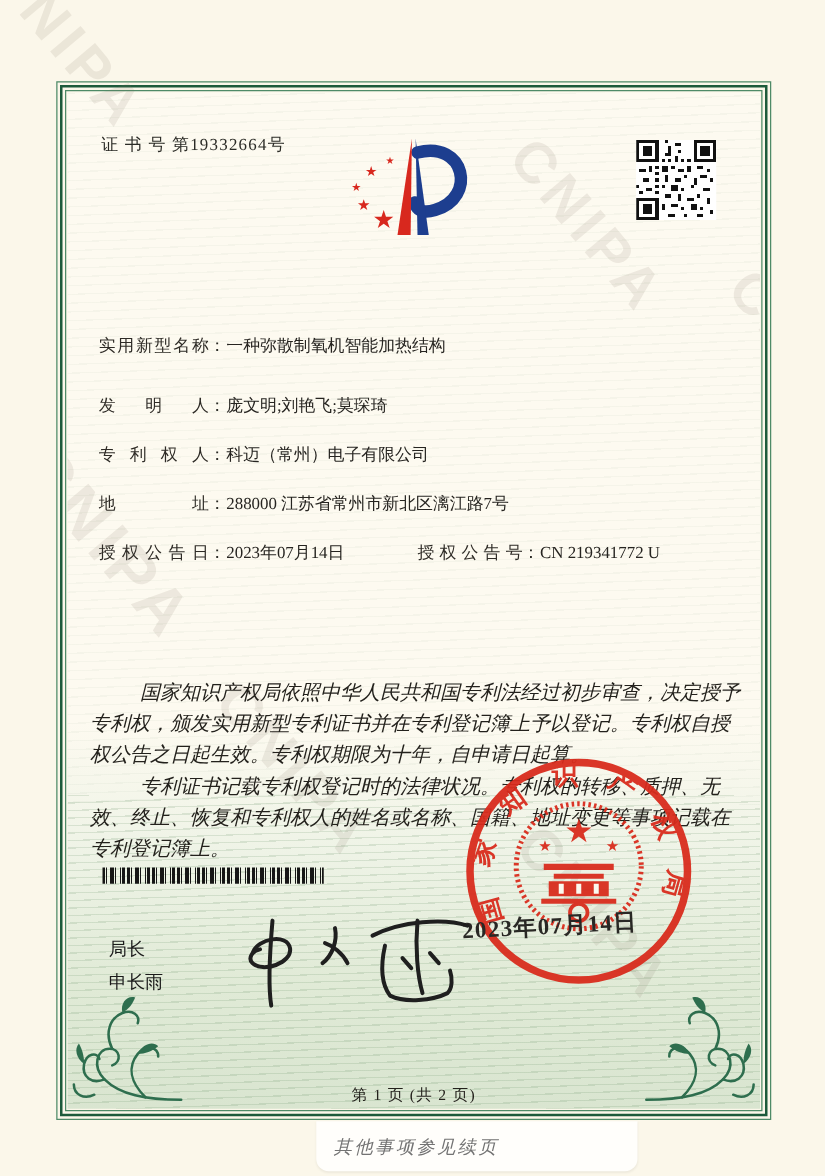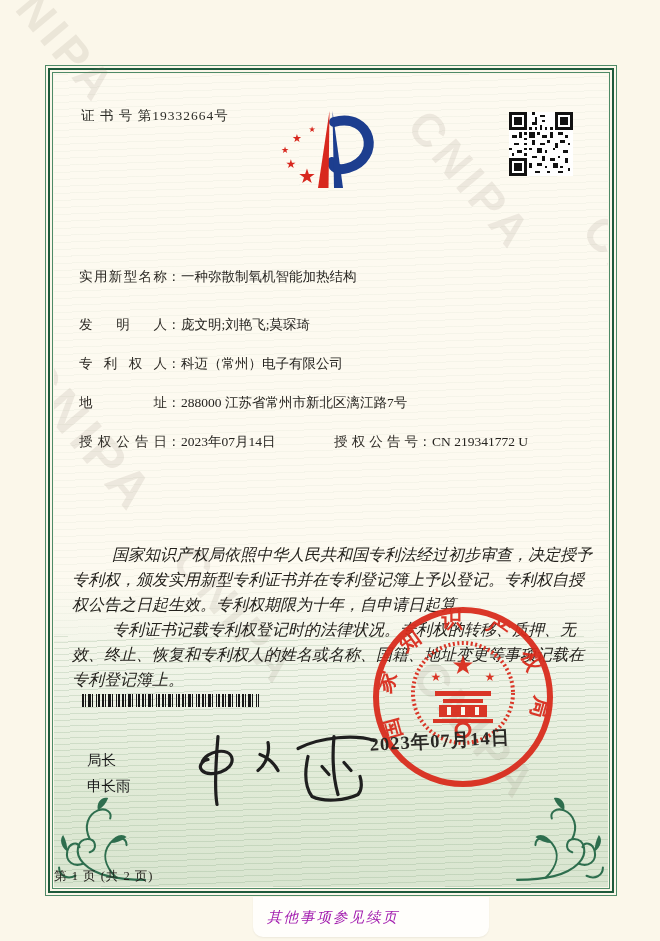--- a/index.html
+++ b/index.html
@@ -47,27 +47,27 @@
   .paras{position:absolute;left:18px;top:468px;width:524px;z-index:4;
     font-size:16px;line-height:25px;font-style:italic;color:#23211c;}
   .paras p{margin:0;text-indent:2.5em;}
 
   .barcode{position:absolute;left:28px;top:620px;width:177px;height:13px;z-index:4;
     background:repeating-linear-gradient(90deg,#161616 0 2px,rgba(0,0,0,0) 2px 3px,#161616 3px 4px,rgba(0,0,0,0) 4px 6px,#161616 6px 9px,rgba(0,0,0,0) 9px 10px,#161616 10px 11px,rgba(0,0,0,0) 11px 14px,#161616 14px 15px,rgba(0,0,0,0) 15px 16px,#161616 16px 18px,rgba(0,0,0,0) 18px 20px);}
   .signer{position:absolute;left:33px;top:673px;z-index:4;
     font-family:"Liberation Sans","DejaVu Sans",sans-serif;font-size:14.5px;line-height:26px;color:#1a1a1a;}
   .signature{position:absolute;left:132px;top:648px;width:215px;height:95px;z-index:5;}
   .seal{position:absolute;left:371px;top:605px;width:188px;height:184px;z-index:6;opacity:0.94;}
-  .page-num{position:absolute;left:0;right:0;top:794px;text-align:left;
+  .page-num{position:absolute;left:0;right:0;top:794px;text-align:center;
     font-size:12.5px;letter-spacing:1px;color:#23211c;z-index:4;}
 
-  .footer-tab{position:absolute;left:253px;top:897px;width:236px;height:40px;z-index:5;
+  .footer-tab{position:absolute;left:253px;top:897px;width:257px;height:40px;z-index:5;
     background:#fffefb;border-radius:0 0 10px 10px;box-shadow:0 1px 2px rgba(0,0,0,0.06);
     display:flex;align-items:center;padding-left:14px;box-sizing:border-box;
-    font-size:14.5px;font-style:italic;letter-spacing:2px;color:#a21caf;}
+    font-size:14.5px;font-style:italic;letter-spacing:2px;color:#737373;}
 </style>
 </head>
 <body>
 
 <div class="page">
 
   <span class="wm" style="left:-28px;top:6px;">CNIPA</span>
 
   <div class="frame">
     <div class="f-mid"></div>

